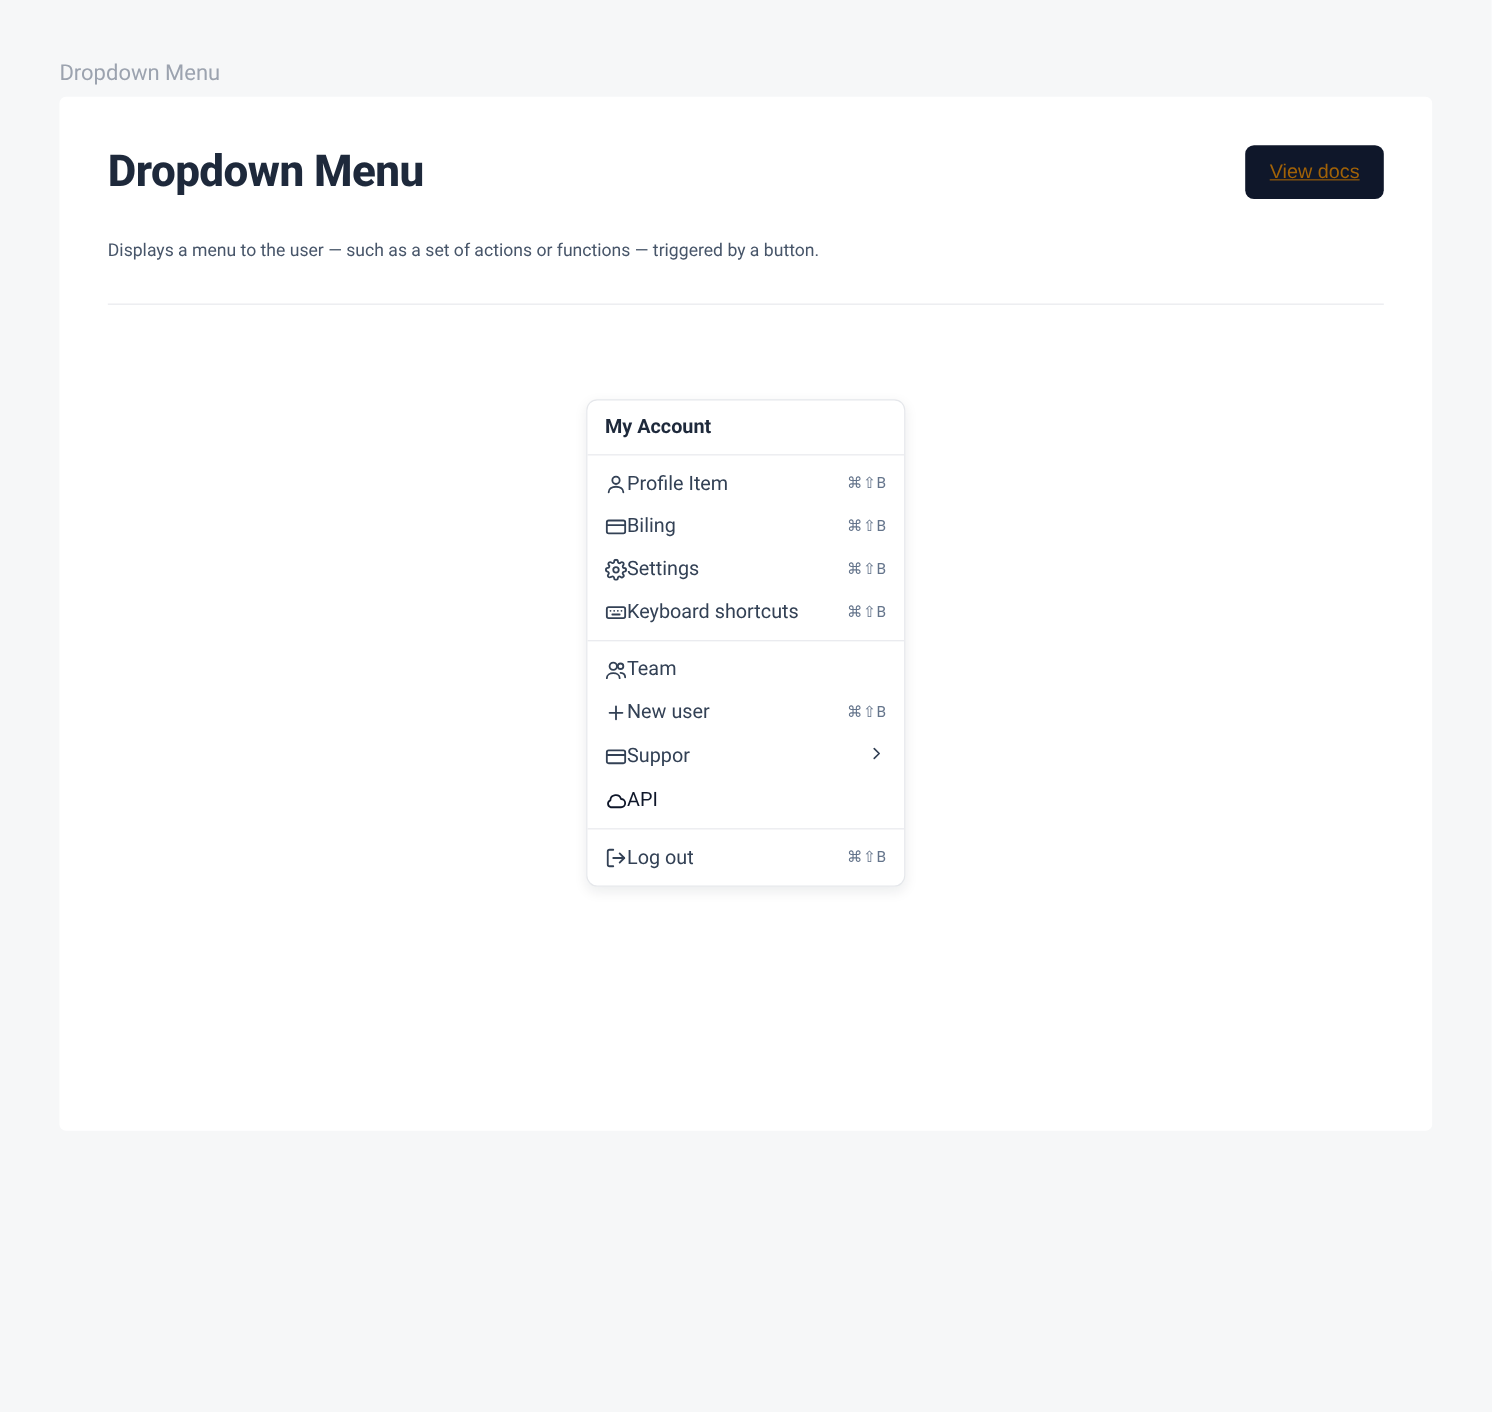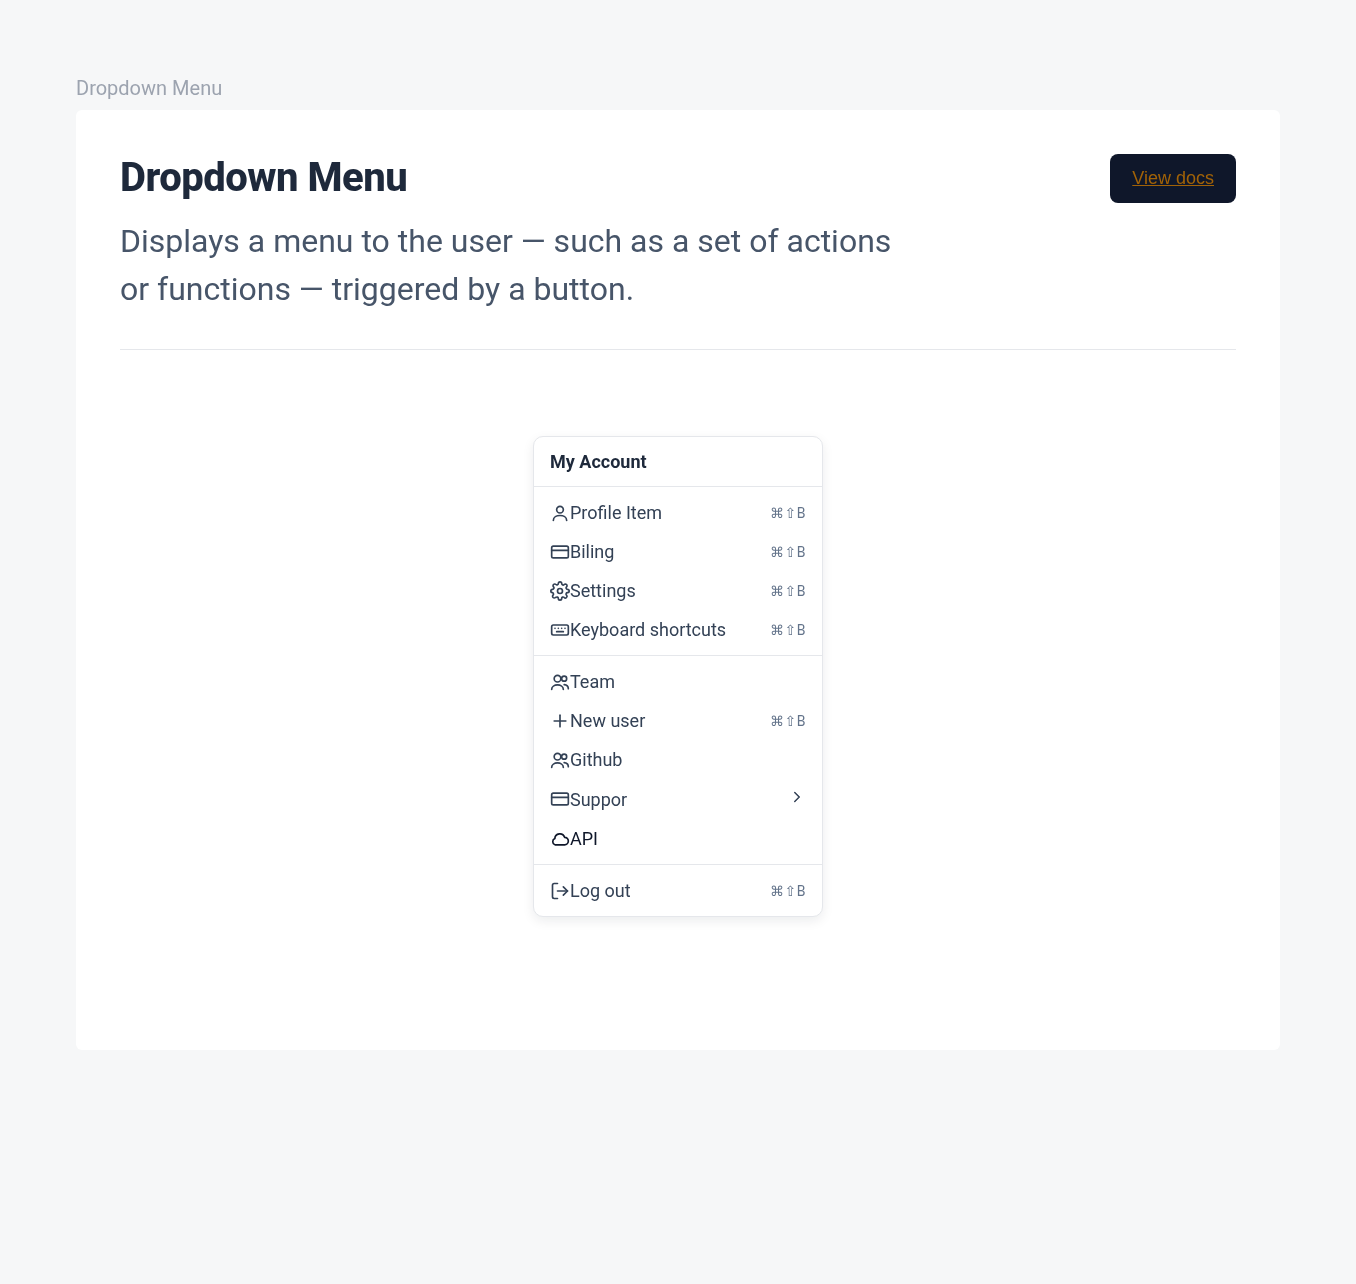--- a/index.html
+++ b/index.html
@@ -4,21 +4,21 @@
 <style>
   * { box-sizing: border-box; margin: 0; padding: 0; }
   body {
     font-family: -apple-system, BlinkMacSystemFont, "Segoe UI", Roboto, "Helvetica Neue", Arial, sans-serif;
     background: #f6f7f8;
     width: 1356px;
     height: 1284px;
     overflow: hidden;
   }
   .page-wrap {
-    padding: 76px;
+    padding: 54px;
   }
   .breadcrumb {
     font-size: 20px;
     color: #9ca3af;
     margin-bottom: 10px;
   }
   .card {
     background: #ffffff;
     border-radius: 6px;
     padding: 44px;
@@ -41,23 +41,23 @@
     color: #a16207;
     border: none;
     border-radius: 8px;
     padding: 14px 22px;
     font-size: 18px;
     font-weight: 500;
     text-decoration: underline;
     cursor: pointer;
   }
   .description {
-    font-size: 32px;
+    font-size: 16px;
     color: #475569;
-    margin-top: 14px;
+    margin-top: 35px;
     max-width: 780px;
     line-height: 1.5;
   }
   .divider {
     border: none;
     border-top: 1px solid #e5e7eb;
     margin-top: 36px;
   }
   .menu-area {
     display: flex;
@@ -216,31 +216,20 @@
                     <line x1="12" y1="5" x2="12" y2="19"></line>
                     <line x1="5" y1="12" x2="19" y2="12"></line>
                   </svg>
                 </span>
                 <span class="label">New user</span>
                 <span class="shortcut">⌘⇧B</span>
               </div>
               <div class="menu-item">
                 <span class="icon">
                   <svg viewBox="0 0 24 24">
-                    <circle cx="9" cy="8" r="4"></circle>
-                    <path d="M2 21c0-3.5 3.5-5.5 7-5.5s7 2 7 5.5"></path>
-                    <circle cx="17" cy="8" r="3"></circle>
-                    <path d="M22 20c0-2.5-2-4.5-5-4.8"></path>
-                  </svg>
-                </span>
-                <span class="label">Github</span>
-              </div>
-              <div class="menu-item">
-                <span class="icon">
-                  <svg viewBox="0 0 24 24">
                     <rect x="2" y="5" width="20" height="14" rx="2"></rect>
                     <line x1="2" y1="10" x2="22" y2="10"></line>
                   </svg>
                 </span>
                 <span class="label">Suppor</span>
                 <span class="trailing-icon"><svg viewBox="0 0 24 24">
                     <polyline points="9 18 15 12 9 6"></polyline>
                   </svg></span>
               </div>
               <div class="menu-item disabled">

